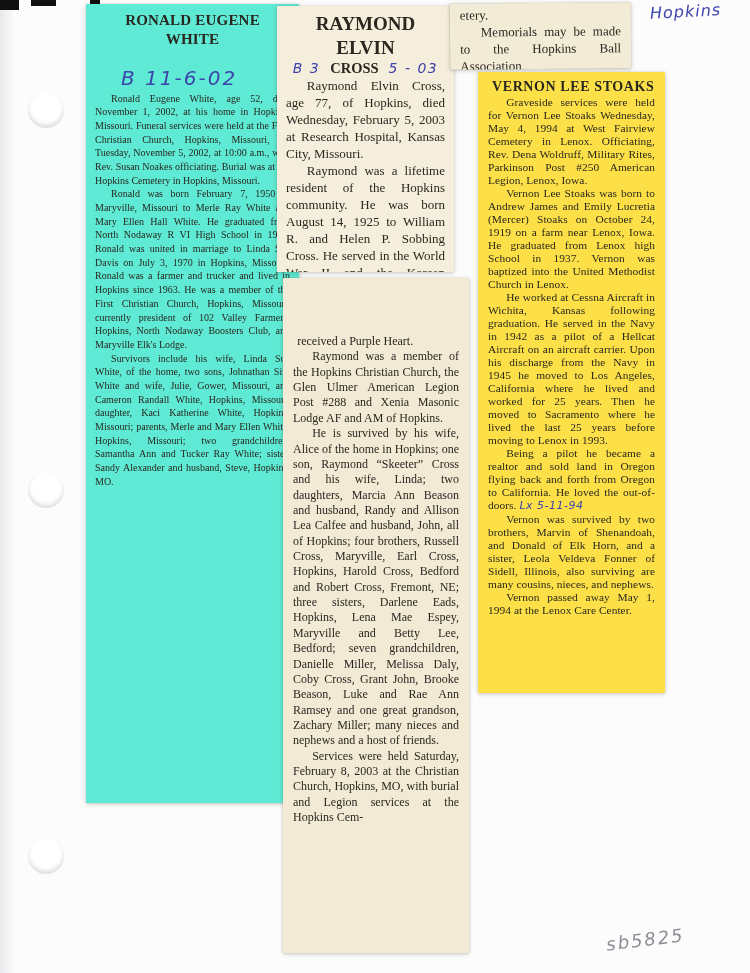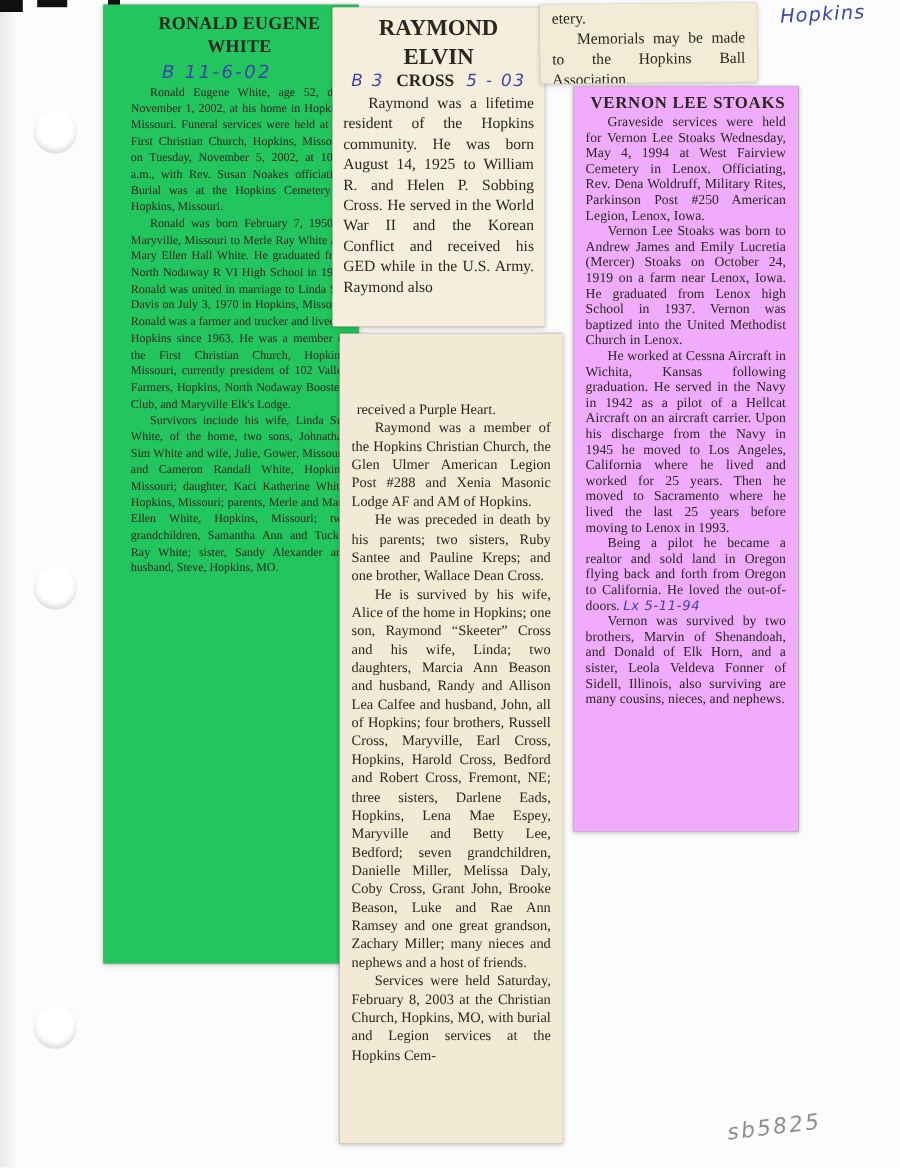--- a/index.html
+++ b/index.html
@@ -27,44 +27,44 @@
     position:absolute;box-sizing:border-box;overflow:hidden;
     color:#29271f;
     box-shadow:0 1px 4px rgba(70,60,35,0.28), 0 0 1px rgba(0,0,0,0.25);
     border-radius:1px;
   }
   .clip p{margin:0;text-align:justify;text-indent:1.6em;}
   .clip p.noindent{text-indent:0.35em;}
   .clip p.flush{text-indent:0;text-align:left;}
   .title-c{text-align:center;font-weight:700;margin:0;}
 
-  #clip-white{left:86px;top:4px;width:213px;height:799px;background:#22c55e;padding:7px 9px 8px 23px;}
+  #clip-white{left:86px;top:4px;width:213px;height:799px;background:#5eead4;padding:7px 9px 8px 9px;}
   #clip-white .body{font-size:10px;line-height:1.37;}
   #clip-white .title-c{font-size:15px;line-height:1.25;letter-spacing:0.2px;}
 
   #clip-cross-1{left:277px;top:6px;width:177px;height:266px;background:#f5eedd;padding:6px 9px;}
   #clip-cross-1 .body{font-size:13px;line-height:1.31;}
   #clip-cross-1 .title-c{font-size:19px;line-height:1.25;}
   .title-flex{display:flex;justify-content:center;align-items:flex-start;gap:10px;font-weight:700;font-size:14.5px;}
 
   #clip-cross-2{left:283px;top:278px;width:186px;height:675px;background:#f2ead5;padding:8px 10px;}
   #clip-cross-2 .body{font-size:12px;line-height:1.28;margin-top:48px;}
 
   #clip-fragment{left:450px;top:3px;width:181px;height:66px;background:#f2ebd6;padding:4px 10px 4px 10px;transform:rotate(-0.5deg);}
   #clip-fragment .body{font-size:13px;line-height:1.3;}
 
-  #clip-stoaks{left:478px;top:72px;width:187px;height:621px;background:#f0abfc;padding:7px 10px 8px 10px;}
+  #clip-stoaks{left:478px;top:72px;width:187px;height:621px;background:#fde047;padding:7px 10px 8px 10px;}
   #clip-stoaks .body{font-size:11.4px;line-height:1.14;letter-spacing:0.05px;}
   #clip-stoaks .title-l{font-weight:700;font-size:14px;margin:0 0 1px 0;text-align:left;text-indent:4px;letter-spacing:0.6px;}
 
   .hw{
     font-family:"DejaVu Sans",sans-serif;font-style:italic;
     color:#3d44aa;font-weight:400;
   }
-  #hw-white-date{display:block;font-size:15px;letter-spacing:2px;margin:2px 0 2px 26px;}
+  #hw-white-date{display:block;font-size:20px;letter-spacing:2px;margin:17px 0 2px 26px;}
   .title-flex .hw{font-size:14px;letter-spacing:1.5px;}
   #hw-hopkins{position:absolute;left:650px;top:2px;font-size:16px;letter-spacing:1px;transform:rotate(-3deg);}
   #hw-stoaks-date{font-size:11px;letter-spacing:0.5px;white-space:nowrap;}
   #hw-sb5825{
     position:absolute;left:606px;top:929px;font-size:18px;letter-spacing:2px;
     color:#8d8d95;transform:rotate(-7deg);
     font-family:"DejaVu Sans",sans-serif;font-style:italic;
   }
 </style>
 </head>
@@ -93,43 +93,44 @@
 </div>
 
 <div class="clip" id="clip-cross-1">
   <div class="title-c">RAYMOND ELVIN</div>
   <div class="title-flex">
     <span class="hw">B 3</span>
     <span>CROSS</span>
     <span class="hw">5 - 03</span>
   </div>
   <div class="body">
+    <p>Raymond Elvin Cross, age 77, of Hopkins, died Wednesday, February 5, 2003 at Research Hospital, Kansas City, Missouri.</p>
     <p>Raymond was a lifetime resident of the Hopkins community.  He was born August 14, 1925 to William R. and Helen P. Sobbing Cross.  He served in the World War II and the Korean Conflict and received his GED while in the U.S. Army.  Raymond also</p>
   </div>
 </div>
 
 <div class="clip" id="clip-cross-2">
   <div class="body">
     <p class="noindent">received a Purple Heart.</p>
     <p>Raymond was a member of the Hopkins Christian Church, the Glen Ulmer American Legion Post #288 and Xenia Masonic Lodge AF and AM of Hopkins.</p>
-    <p>He was preceded in death by his parents; two sisters, Ruby Santee and Pauline Kreps; and one brother, Wallace Dean Cross.</p>
     <p>He is survived by his wife, Alice of the home in Hopkins; one son, Raymond “Skeeter” Cross and his wife, Linda; two daughters, Marcia Ann Beason and husband, Randy and Allison Lea Calfee and husband, John, all of Hopkins; four brothers, Russell Cross, Maryville, Earl Cross, Hopkins, Harold Cross, Bedford and Robert Cross, Fremont, NE; three sisters, Darlene Eads, Hopkins, Lena Mae Espey, Maryville and Betty Lee, Bedford; seven grandchildren, Danielle Miller, Melissa Daly, Coby Cross, Grant John, Brooke Beason, Luke and Rae Ann Ramsey and one great grandson, Zachary Miller; many nieces and nephews and a host of friends.</p>
     <p>Services were held Saturday, February 8, 2003 at the Christian Church, Hopkins, MO, with burial and Legion services at the Hopkins Cem-</p>
   </div>
 </div>
 
 <div class="clip" id="clip-fragment">
   <div class="body">
     <p class="flush">etery.</p>
     <p>Memorials may be made to the Hopkins Ball Association.</p>
   </div>
 </div>
 
 <div class="clip" id="clip-stoaks">
   <div class="title-l">VERNON LEE STOAKS</div>
   <div class="body">
     <p>Graveside services were held for Vernon Lee Stoaks Wednesday, May 4, 1994 at West Fairview Cemetery in Lenox. Officiating, Rev. Dena Woldruff, Military Rites, Parkinson Post #250 American Legion, Lenox, Iowa.</p>
     <p>Vernon Lee Stoaks was born to Andrew James and Emily Lucretia (Mercer) Stoaks on October 24, 1919 on a farm near Lenox, Iowa.  He graduated from Lenox high School in 1937. Vernon was baptized into the United Methodist Church in Lenox.</p>
     <p>He worked at Cessna Aircraft in Wichita, Kansas following graduation. He served in the Navy in 1942 as a pilot of a Hellcat Aircraft on an aircraft carrier.  Upon his discharge from the Navy in 1945 he moved to Los Angeles, California where he lived and worked for 25 years. Then he moved to Sacramento where he lived the last 25 years before moving to Lenox in 1993.</p>
     <p><span>Being a pilot he became a realtor and sold land in Oregon flying back and forth from Oregon to California. He loved the out-of-doors.</span> <span class="hw" id="hw-stoaks-date">Lx 5-11-94</span></p>
     <p>Vernon was survived by two brothers, Marvin of Shenandoah, and Donald of Elk Horn, and a sister, Leola Veldeva Fonner of Sidell, Illinois, also surviving are many cousins, nieces, and nephews.</p>
+    <p>Vernon passed away May 1, 1994 at the Lenox Care Center.</p>
   </div>
 </div>
 
 </body></html>

